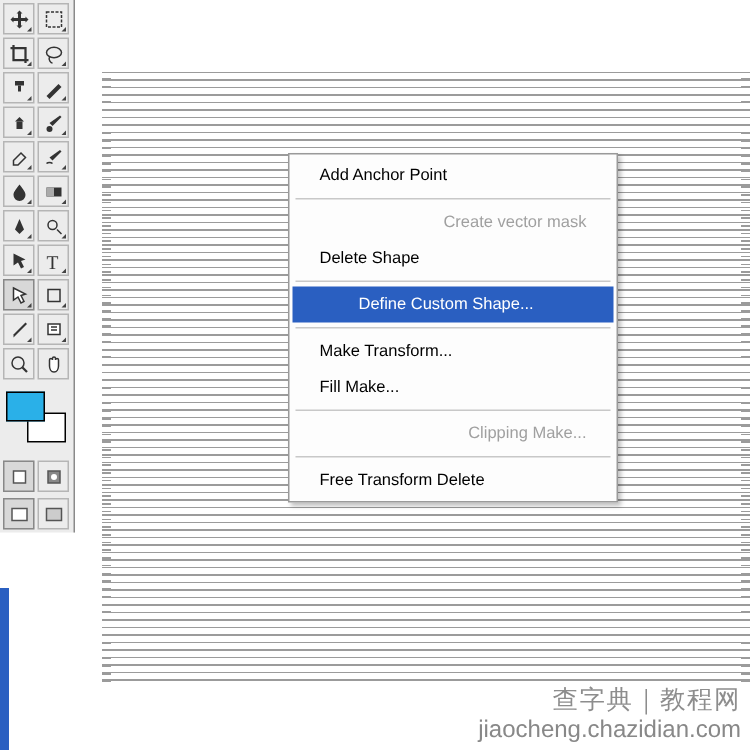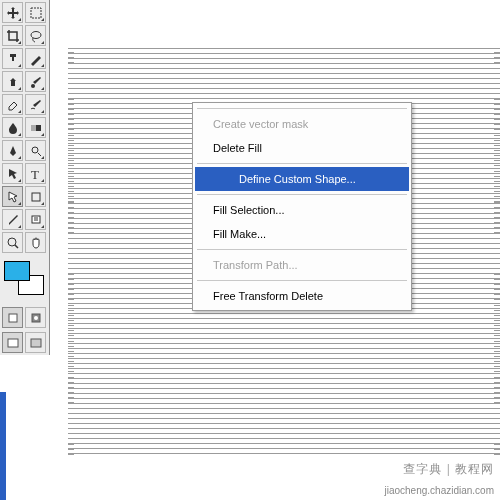--- a/index.html
+++ b/index.html
@@ -123,46 +123,46 @@
     border: 1px solid #9a9a9a;
     box-shadow: 2px 2px 3px rgba(0,0,0,0.25);
     padding: 2px;
   }
   .menu-item {
     padding: 4px 18px;
     color: #000;
     white-space: nowrap;
     line-height: 16px;
   }
-  .menu-item.disabled { color: #a0a0a0; }
+  .menu-item.disabled { color: #a0a0a0; text-align: right; }
   .menu-item.highlight {
     background: #2a5fc1;
     color: #fff;
     padding-left: 44px;
   }
   .menu-sep {
     height: 1px;
     background: #c8c8c8;
     margin: 3px 2px;
   }
   
   .watermark {
     position: absolute;
     right: 6px;
     bottom: 22px;
-    font-size: 12px;
+    font-size: 17px;
     color: rgba(80,80,80,0.65);
     letter-spacing: 1px;
     font-family: "SimSun", serif;
   }
   .footer {
     position: absolute;
     right: 6px;
     bottom: 4px;
-    font-size: 10px;
+    font-size: 16px;
     color: #888;
     font-family: Arial, sans-serif;
   }
 </style>
 </head>
 <body>
 
 <div class="toolbox">
   <div class="tool">
       <svg viewBox="0 0 14 14">
@@ -336,28 +336,29 @@
   </div>
 </div>
 
 <div class="bluebar"></div>
 
 <div class="canvas">
   <div class="lined"></div>
 </div>
 
 <div class="context-menu" id="ctx">
+    <div class="menu-item">Add Anchor Point</div>
     <div class="menu-sep"></div>
     <div class="menu-item disabled">Create vector mask</div>
-    <div class="menu-item">Delete Fill</div>
+    <div class="menu-item">Delete Shape</div>
     <div class="menu-sep"></div>
     <div class="menu-item highlight">Define Custom Shape...</div>
     <div class="menu-sep"></div>
-    <div class="menu-item">Fill Selection...</div>
+    <div class="menu-item">Make Transform...</div>
     <div class="menu-item">Fill Make...</div>
     <div class="menu-sep"></div>
-    <div class="menu-item disabled">Transform Path...</div>
+    <div class="menu-item disabled">Clipping Make...</div>
     <div class="menu-sep"></div>
     <div class="menu-item">Free Transform Delete</div>
   </div>
 
 <div class="watermark">查字典｜教程网</div>
 <div class="footer">jiaocheng.chazidian.com</div>
 
 </body></html>

